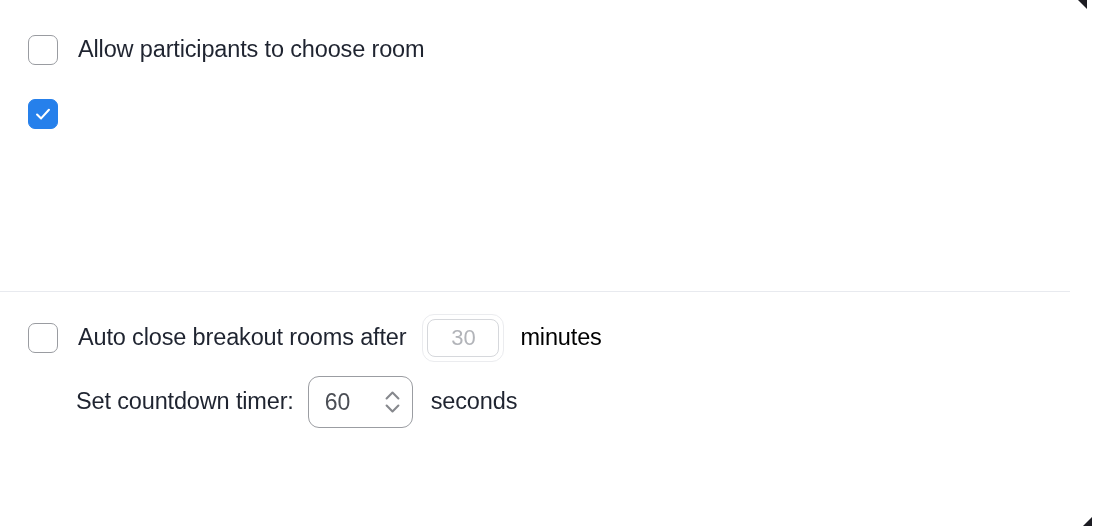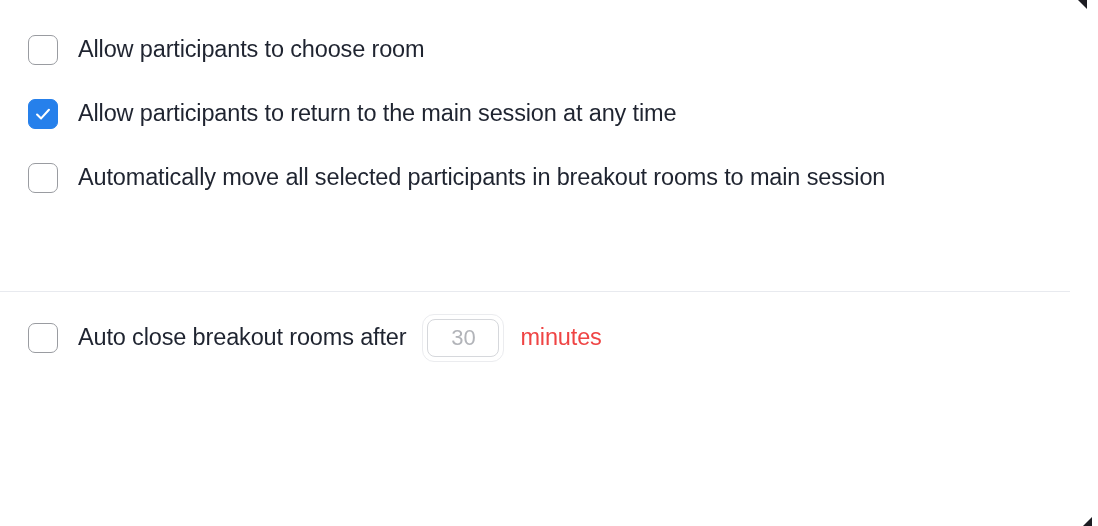--- a/index.html
+++ b/index.html
@@ -129,21 +129,21 @@
     justify-content: center;
     box-sizing: border-box;
   }
   .field span {
     font-size: 22px;
     color: #b2b4b9;
     line-height: 1;
   }
   .unit {
     font-size: 23.5px;
-    color: #ef4444;
+    color: #000000;
     margin-left: 16px;
     letter-spacing: -0.15px;
     line-height: 1;
   }
 
   
   .stepper {
     margin-left: 14px;
     width: 105px;
     height: 52px;
@@ -192,28 +192,23 @@
       <div class="checkbox off"></div>
       <div class="label">Allow participants to choose room</div>
     </div>
 
     <div class="row">
       <div class="checkbox on">
         <svg viewBox="0 0 24 24" fill="none">
           <path d="M4.5 12.6 L9.6 17.6 L19.5 6.6" stroke="#ffffff" stroke-width="2.6" stroke-linecap="round" stroke-linejoin="round"></path>
         </svg>
       </div>
-      <div class="label">Allow participants to return to the main session at any time</div>
-    </div>
-
-
-    <div class="row">
-      <div class="checkbox off"></div>
-      <div class="label">Automatically move all selected participants in breakout rooms to main session</div>
-    </div>
+    </div>
+
+
 
   </div>
 
   <div class="divider"></div>
 
   <div class="section-bottom">
 
     <div class="row">
       <div class="checkbox off"></div>
       <div class="label">Auto close breakout rooms after</div>
@@ -221,16 +216,33 @@
       <div class="field-wrap">
         <div class="field">
           <span placeholder="30">30</span>
         </div>
       </div>
 
       <div class="unit">minutes</div>
     </div>
 
 
+    <div class="row">
+      <div class="label indented trail" style="margin-left:48px;">Set countdown timer:</div>
+
+      <div class="stepper">
+        <span class="val">60</span>
+        <span class="arrows">
+          <svg width="15" height="9" viewBox="0 0 15 9" fill="none">
+            <path d="M1.6 7.4 L7.5 1.6 L13.4 7.4" stroke="#86888d" stroke-width="2.1" stroke-linecap="round" stroke-linejoin="round"></path>
+          </svg>
+          <svg width="15" height="9" viewBox="0 0 15 9" fill="none">
+            <path d="M1.6 1.6 L7.5 7.4 L13.4 1.6" stroke="#86888d" stroke-width="2.1" stroke-linecap="round" stroke-linejoin="round"></path>
+          </svg>
+        </span>
+      </div>
+
+      <div class="stepper-unit">seconds</div>
+    </div>
 
   </div>
 
 </div>
 
 </body></html>

